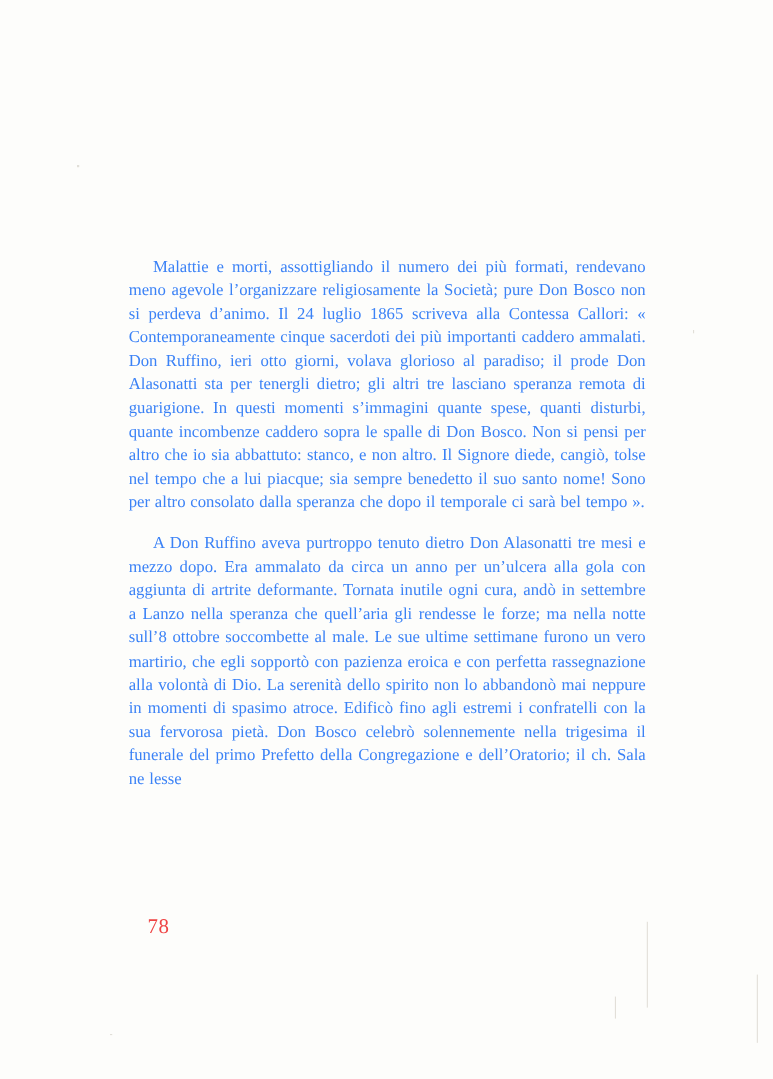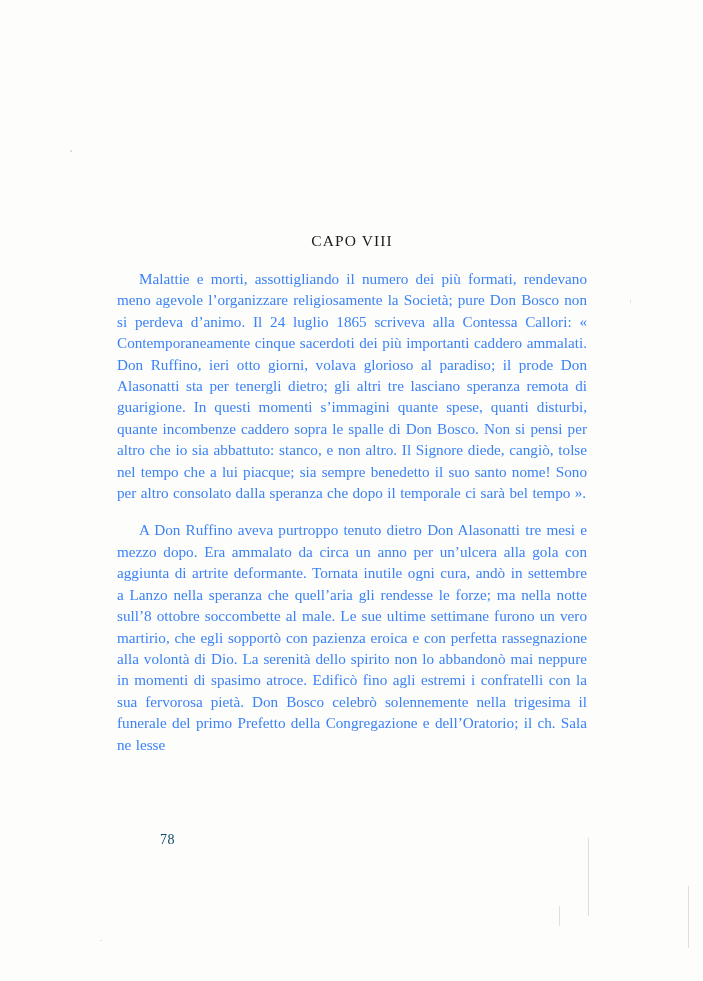--- a/index.html
+++ b/index.html
@@ -53,24 +53,24 @@
     text-justify: inter-word;
     color: #3b82f6;
     text-indent: 22px;
     word-spacing: 0.6px;
   }
   .body-text p + p {
     margin-top: 16px;
   }
   .folio {
     position: absolute;
-    left: 160px;
+    left: 134px;
     top: 832px;
-    font-size: 14px;
-    color: #0c4a6e;
+    font-size: 19px;
+    color: #ef4444;
     letter-spacing: 0.5px;
   }
   
   .edge-mark {
     position: absolute;
     background: #d8d4cc;
     opacity: 0.75;
   }
   .edge-a { left: 588px; top: 838px; width: 1px; height: 78px; }
   .edge-b { left: 688px; top: 886px; width: 1px; height: 62px; }
@@ -86,21 +86,20 @@
 <div class="page">
 
   <div class="edge-mark edge-a"></div>
   <div class="edge-mark edge-b"></div>
   <div class="edge-mark edge-c"></div>
   <div class="speck speck-1"></div>
   <div class="speck speck-2"></div>
   <div class="speck speck-3"></div>
 
   <div class="content">
-    <h1 class="chapter-label">CAPO VIII</h1>
     <div class="body-text">
       <p>Malattie e morti, assottigliando il numero dei più formati, rendevano meno agevole l’organizzare religiosamente la Società; pure Don Bosco non si perdeva d’animo. Il 24 luglio 1865 scriveva alla Contessa Callori: « Contemporaneamente cinque sacerdoti dei più importanti caddero ammalati. Don Ruffino, ieri otto giorni, volava glorioso al paradiso; il prode Don Alasonatti sta per tenergli dietro; gli altri tre lasciano speranza remota di guarigione. In questi momenti s’immagini quante spese, quanti disturbi, quante incombenze caddero sopra le spalle di Don Bosco. Non si pensi per altro che io sia abbattuto: stanco, e non altro. Il Signore diede, cangiò, tolse nel tempo che a lui piacque; sia sempre benedetto il suo santo nome! Sono per altro consolato dalla speranza che dopo il temporale ci sarà bel tempo ».</p>
       <p>A Don Ruffino aveva purtroppo tenuto dietro Don Alasonatti tre mesi e mezzo dopo. Era ammalato da circa un anno per un’ulcera alla gola con aggiunta di artrite deformante. Tornata inutile ogni cura, andò in settembre a Lanzo nella speranza che quell’aria gli rendesse le forze; ma nella notte sull’8 ottobre soccombette al male. Le sue ultime settimane furono un vero martirio, che egli sopportò con pazienza eroica e con perfetta rassegnazione alla volontà di Dio. La serenità dello spirito non lo abbandonò mai neppure in momenti di spasimo atroce. Edificò fino agli estremi i confratelli con la sua fervorosa pietà. Don Bosco celebrò solennemente nella trigesima il funerale del primo Prefetto della Congregazione e dell’Oratorio; il ch. Sala ne lesse</p>
     </div>
   </div>
 
   <div class="folio">78</div>
 </div>
 
 </body></html>

